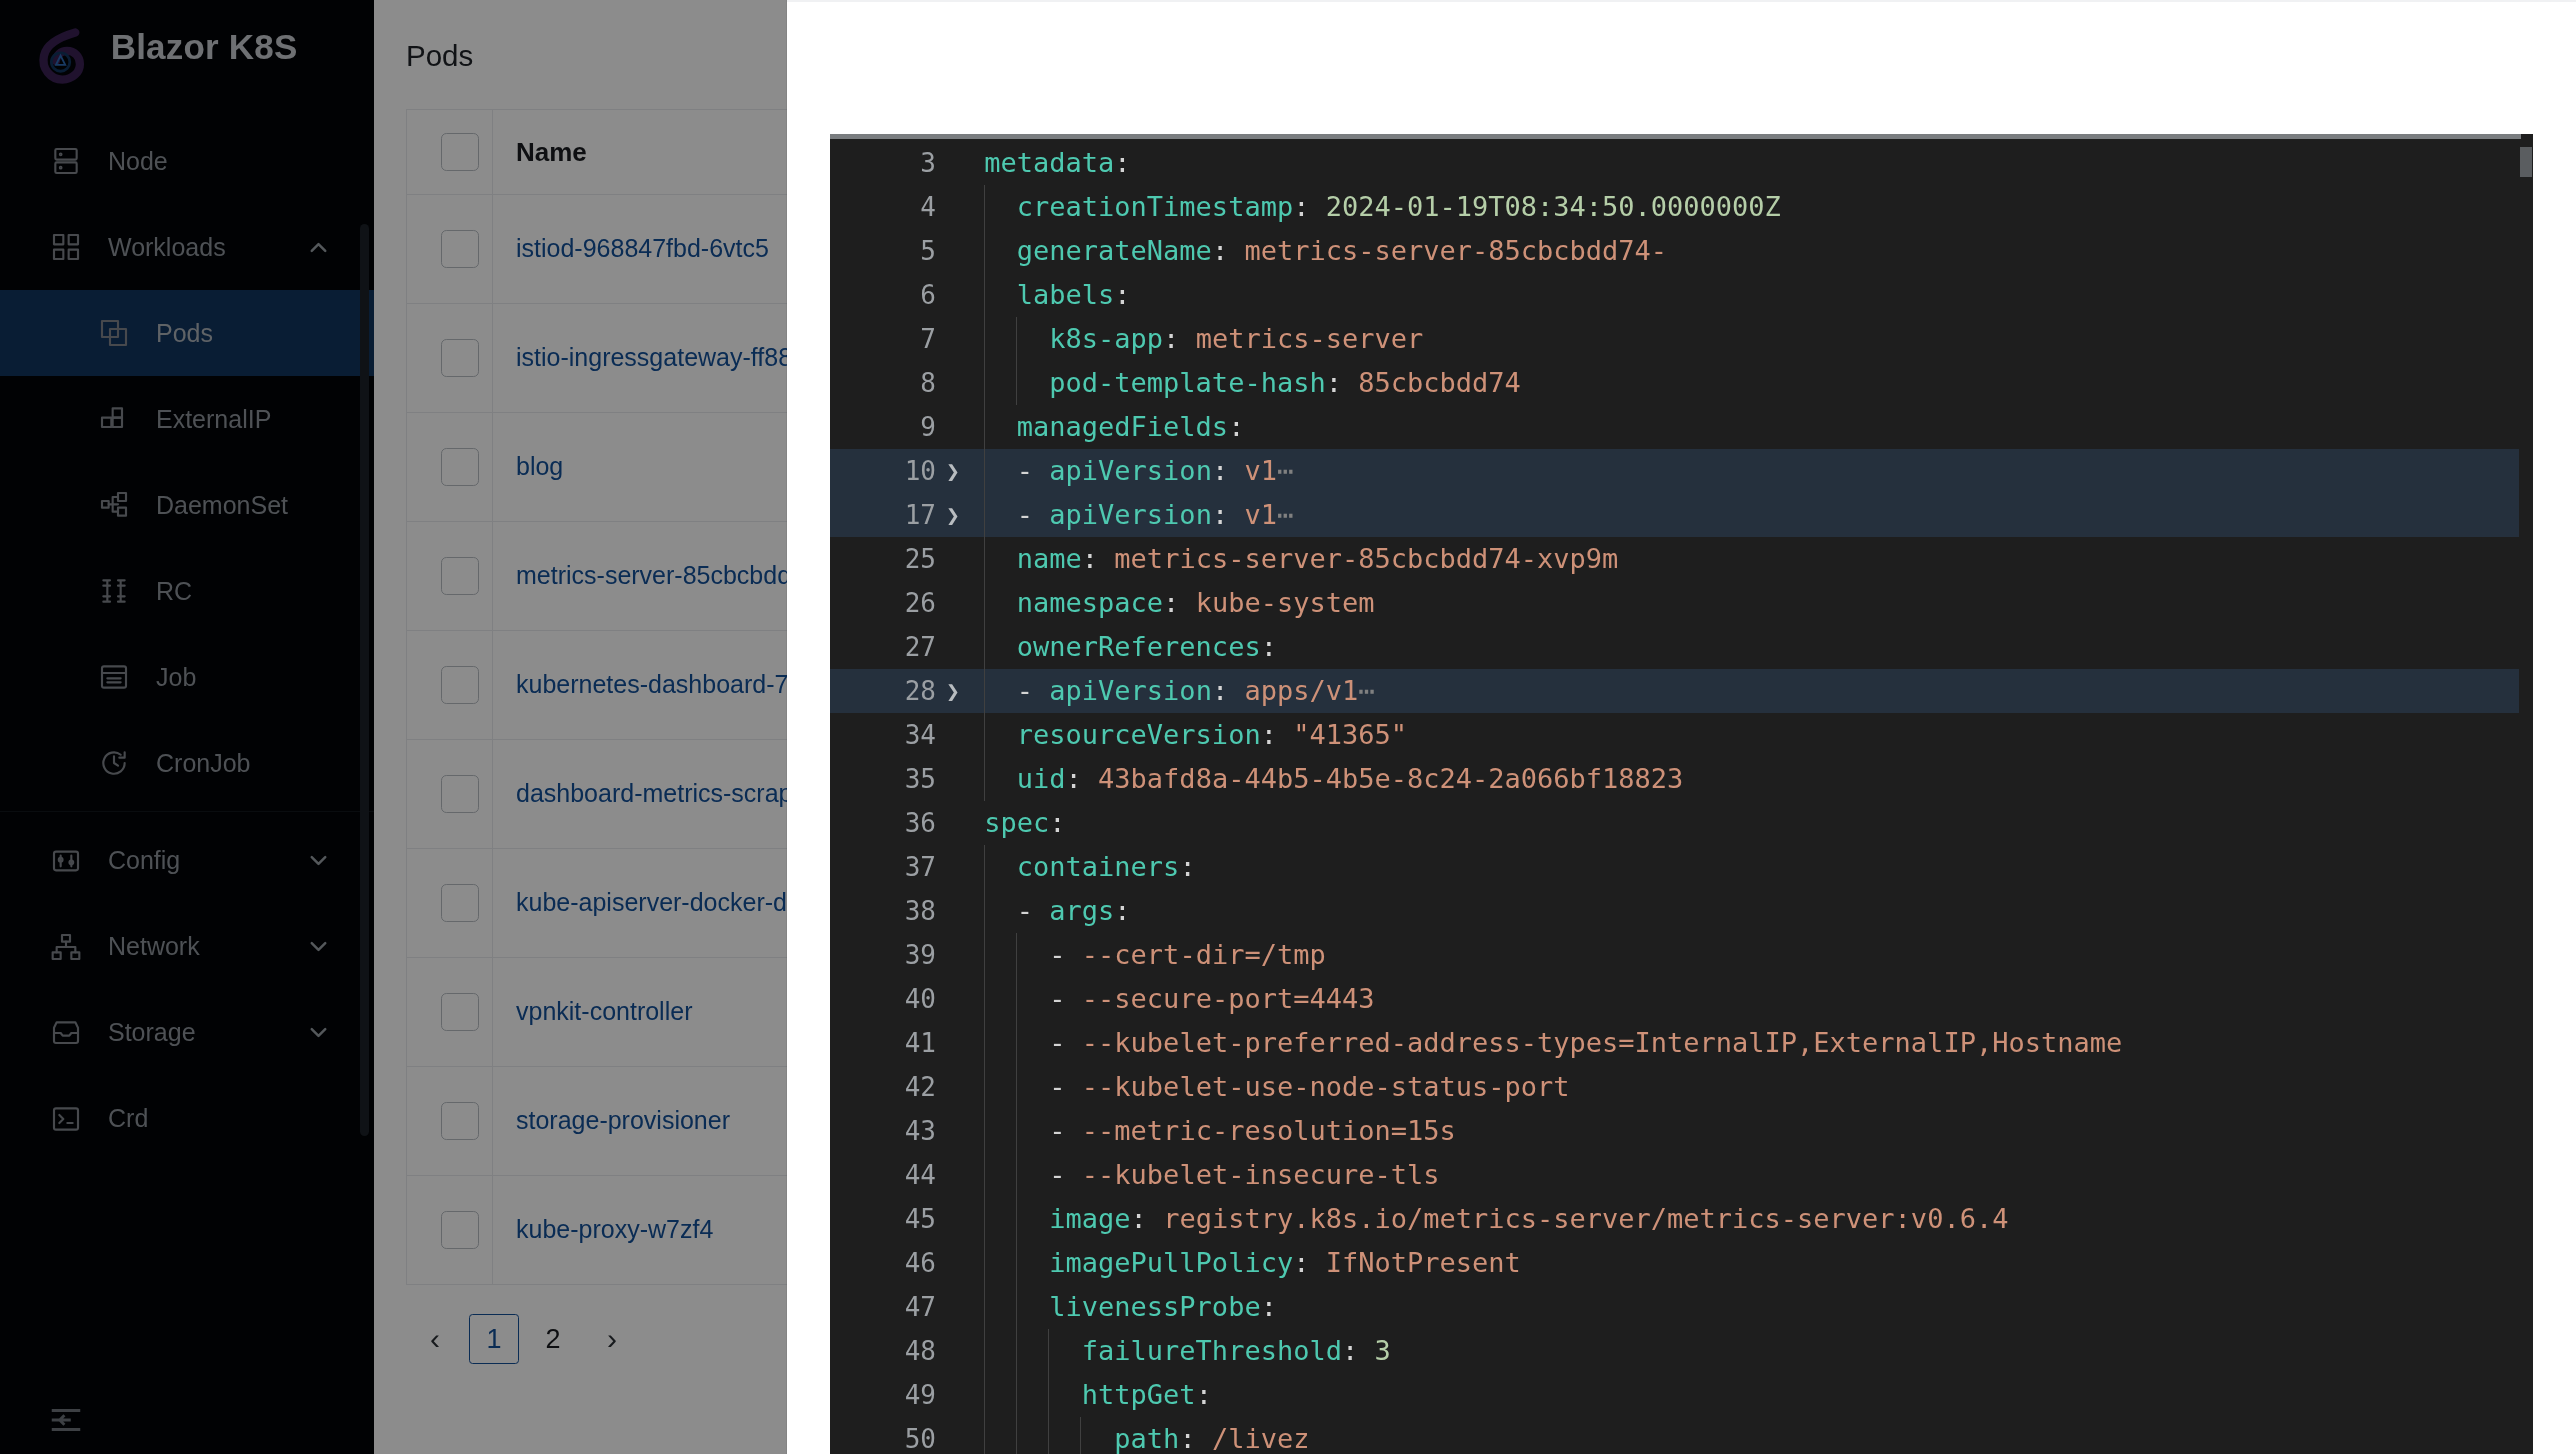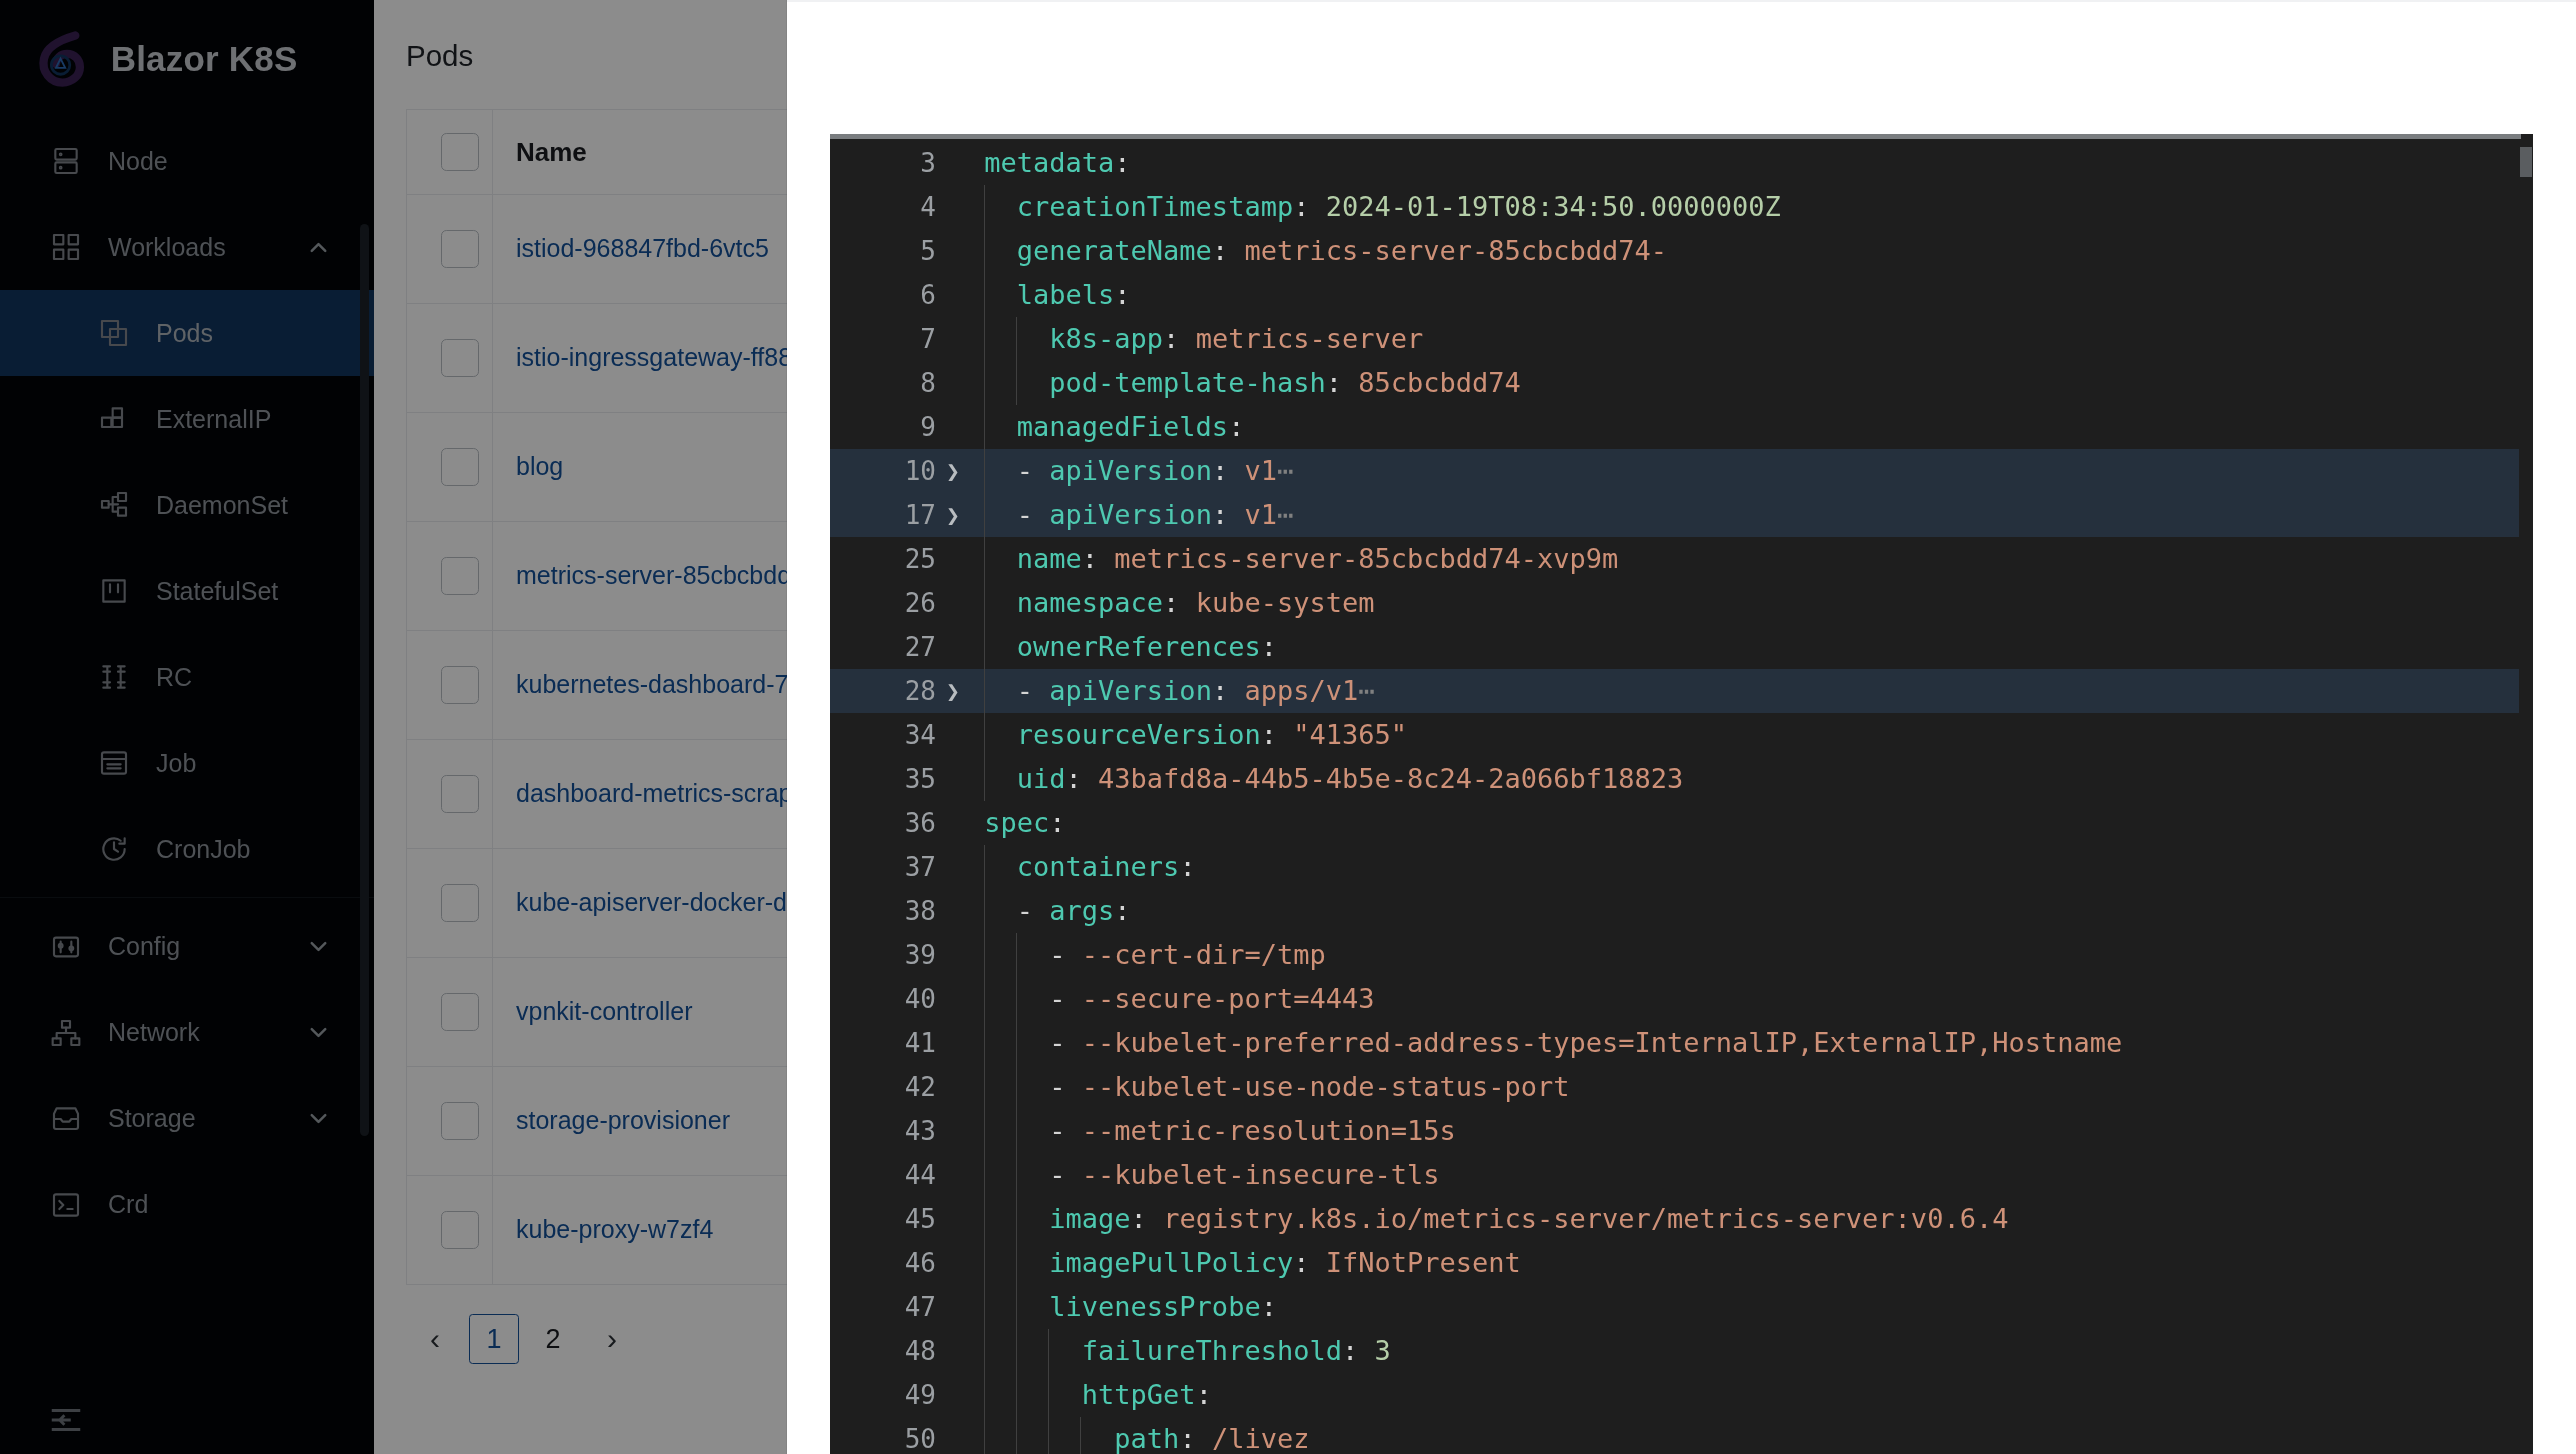--- a/index.html
+++ b/index.html
@@ -15,21 +15,21 @@
 
   
   #sidebar {
     width: 374px; flex: 0 0 374px;
     background: #020509;
     color: #9aa0a6;
     position: relative;
     height: 1454px;
     overflow: hidden;
   }
-  .brand { display: flex; align-items: center; gap: 19.7px; padding: 27px 0 27px 32px; height: 118px; }
+  .brand { display: flex; gap: 19.7px; padding: 27px 0 27px 32px; height: 118px; }
   .brand-logo { width: 59px; height: 59px; position: relative; flex: 0 0 59px; }
   .brand-name { font-size: 35px; font-weight: 700; color: #c9ccd1; letter-spacing: 0.2px; }
 
   .nav-item {
     display: flex; align-items: center;
     height: 86px;
     padding-left: 47px;
     font-size: 25px;
     color: #8e949b;
     white-space: nowrap;
@@ -185,29 +185,20 @@
               <rect x="15" y="3" width="6" height="6"></rect>
               <rect x="15" y="14" width="6" height="6"></rect>
               <path d="M8 11.5h7M15 6h-4v11h4"></path>
             </svg>
           </span>
           <span class="nav-label">DaemonSet</span>
         </div>
         <div class="nav-item sub">
           <span class="nav-icon">
             <svg viewBox="0 0 24 24" stroke-linecap="round" stroke-linejoin="round">
-              <rect x="4" y="4" width="16" height="16"></rect>
-              <path d="M9 7v6M15 7v6"></path>
-            </svg>
-          </span>
-          <span class="nav-label">StatefulSet</span>
-        </div>
-        <div class="nav-item sub">
-          <span class="nav-icon">
-            <svg viewBox="0 0 24 24" stroke-linecap="round" stroke-linejoin="round">
               <path d="M7 4v16M17 4v16M4 8h5M4 16h5M15 8h5M15 16h5M9 4h-5M9 20h-5M20 4h-5M20 20h-5"></path>
             </svg>
           </span>
           <span class="nav-label">RC</span>
         </div>
         <div class="nav-item sub">
           <span class="nav-icon">
             <svg viewBox="0 0 24 24" stroke-linecap="round" stroke-linejoin="round">
               <rect x="3" y="4" width="18" height="16" rx="1.5"></rect>
               <path d="M3 9h18M7 13h10M7 16h10"></path>

